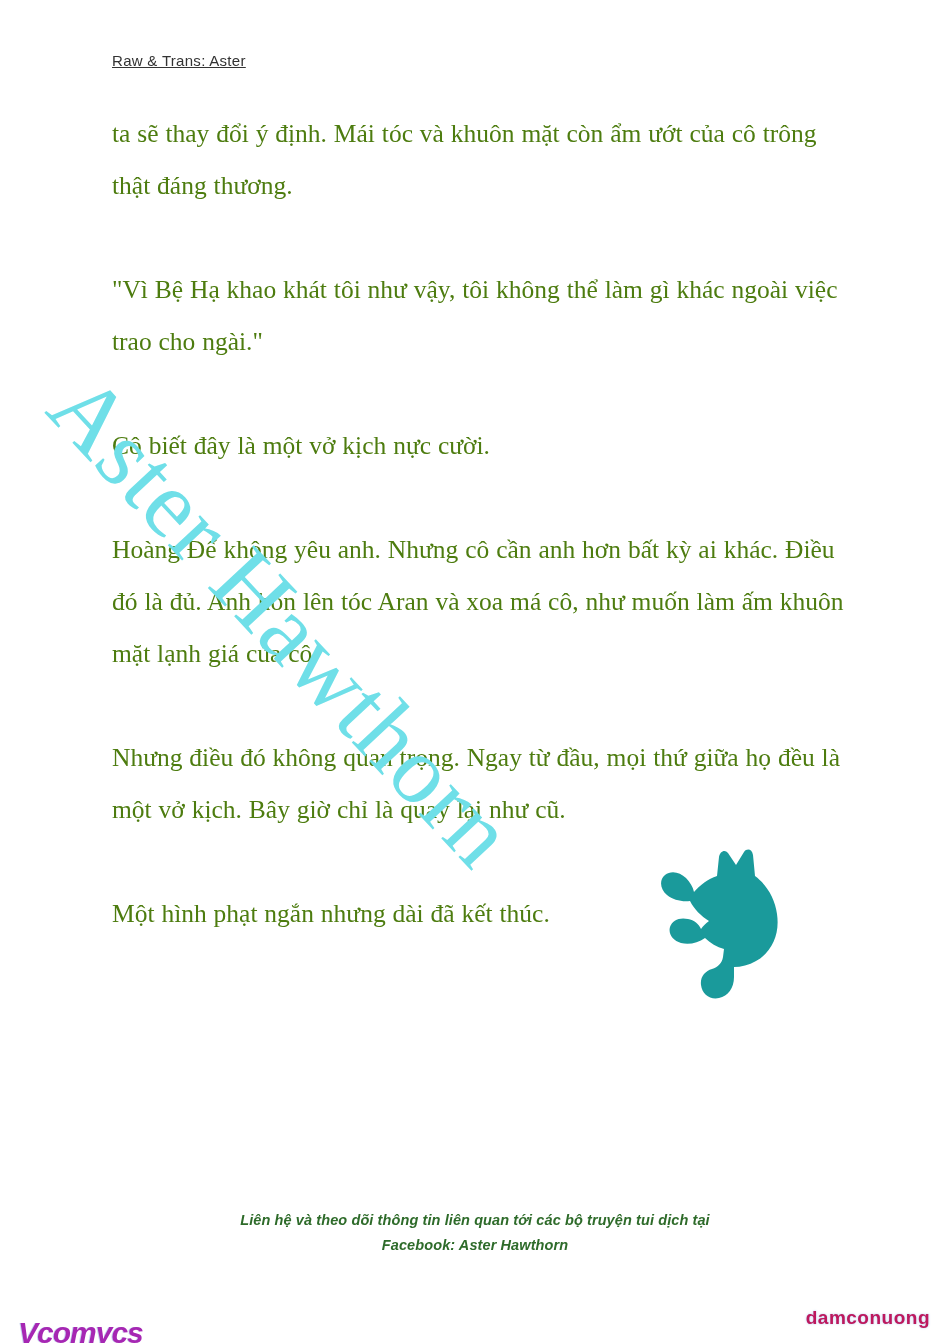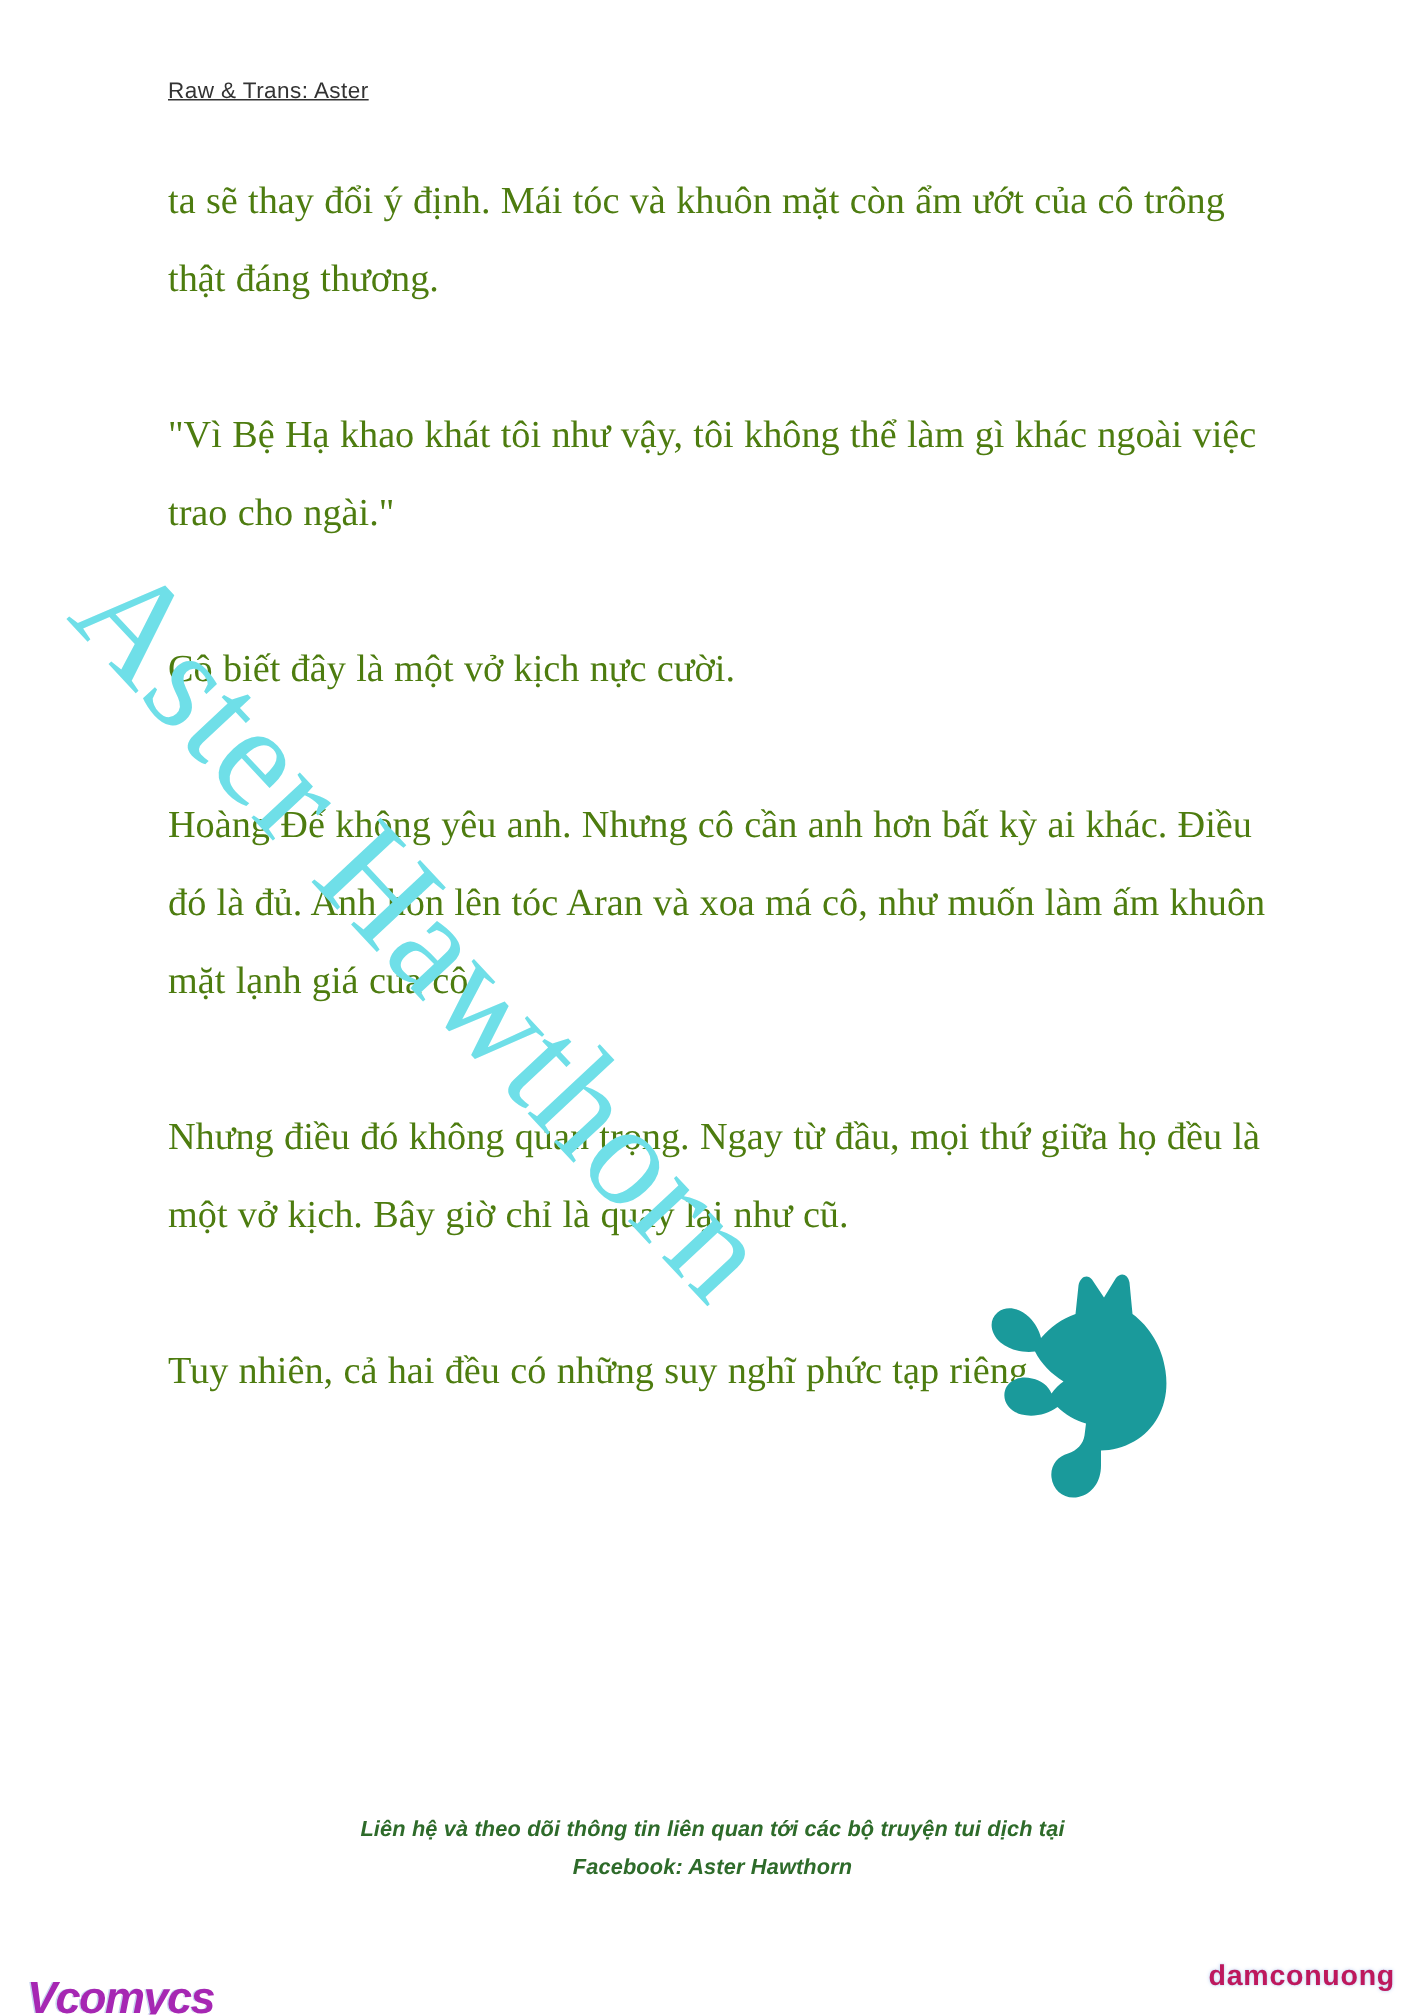--- a/index.html
+++ b/index.html
@@ -185,21 +185,21 @@
         Z"></path>
     </svg>
   </div>
 
   <div class="body-text">
     <p class="para">ta sẽ thay đổi ý định. Mái tóc và khuôn mặt còn ẩm ướt của cô trông thật đáng thương.</p>
     <p class="para">"Vì Bệ Hạ khao khát tôi như vậy, tôi không thể làm gì khác ngoài việc trao cho ngài."</p>
     <p class="para">Cô biết đây là một vở kịch nực cười.</p>
     <p class="para">Hoàng Đế không yêu anh. Nhưng cô cần anh hơn bất kỳ ai khác. Điều đó là đủ. Anh hôn lên tóc Aran và xoa má cô, như muốn làm ấm khuôn mặt lạnh giá của cô.</p>
     <p class="para">Nhưng điều đó không quan trọng. Ngay từ đầu, mọi thứ giữa họ đều là một vở kịch. Bây giờ chỉ là quay lại như cũ.</p>
-    <p class="para">Tuy nhiên, cả hai đều có những suy nghĩ phức tạp riêng.</p>
+    <p class="para">Một hình phạt ngắn nhưng dài đã kết thúc.</p>
   </div>
 
   <div class="footer-note">
     <div class="line">Liên hệ và theo dõi thông tin liên quan tới các bộ truyện tui dịch tại</div>
     <div class="line">Facebook: Aster Hawthorn</div>
   </div>
 
   <div class="bottom-bar">
     <div class="brand-logo">Vcomycs</div>
     <div class="brand-right">damconuong</div>

